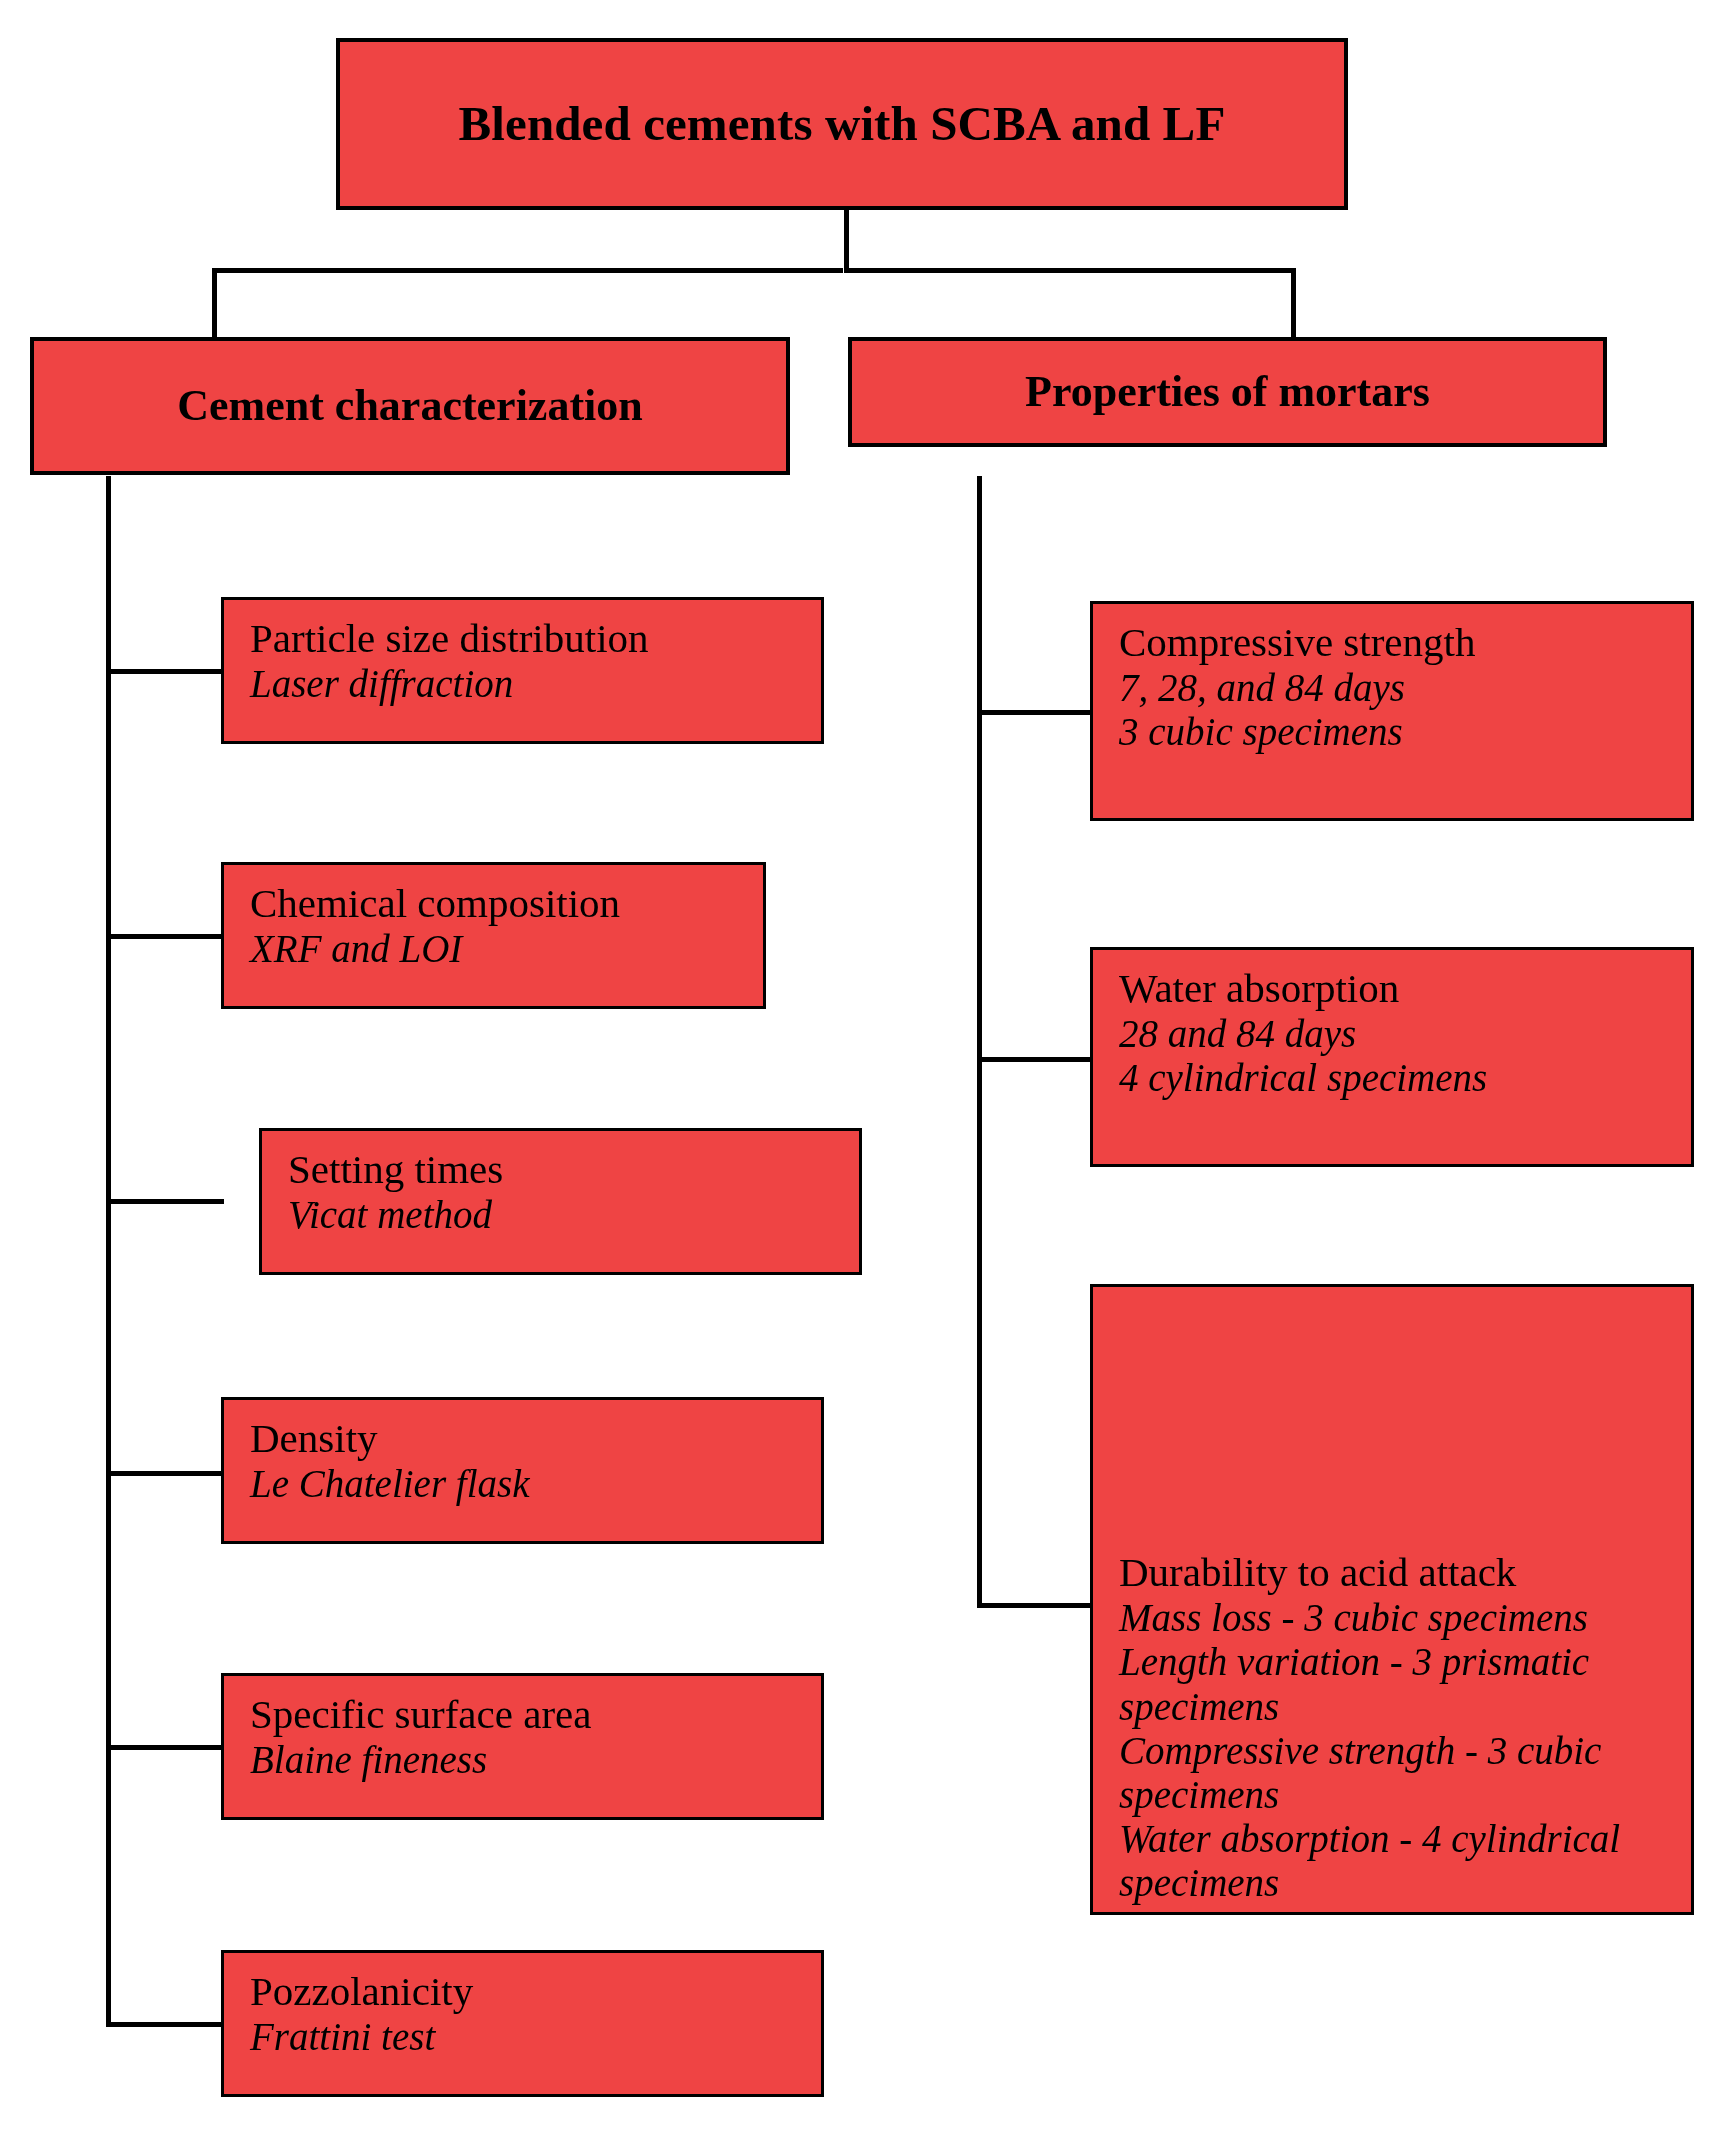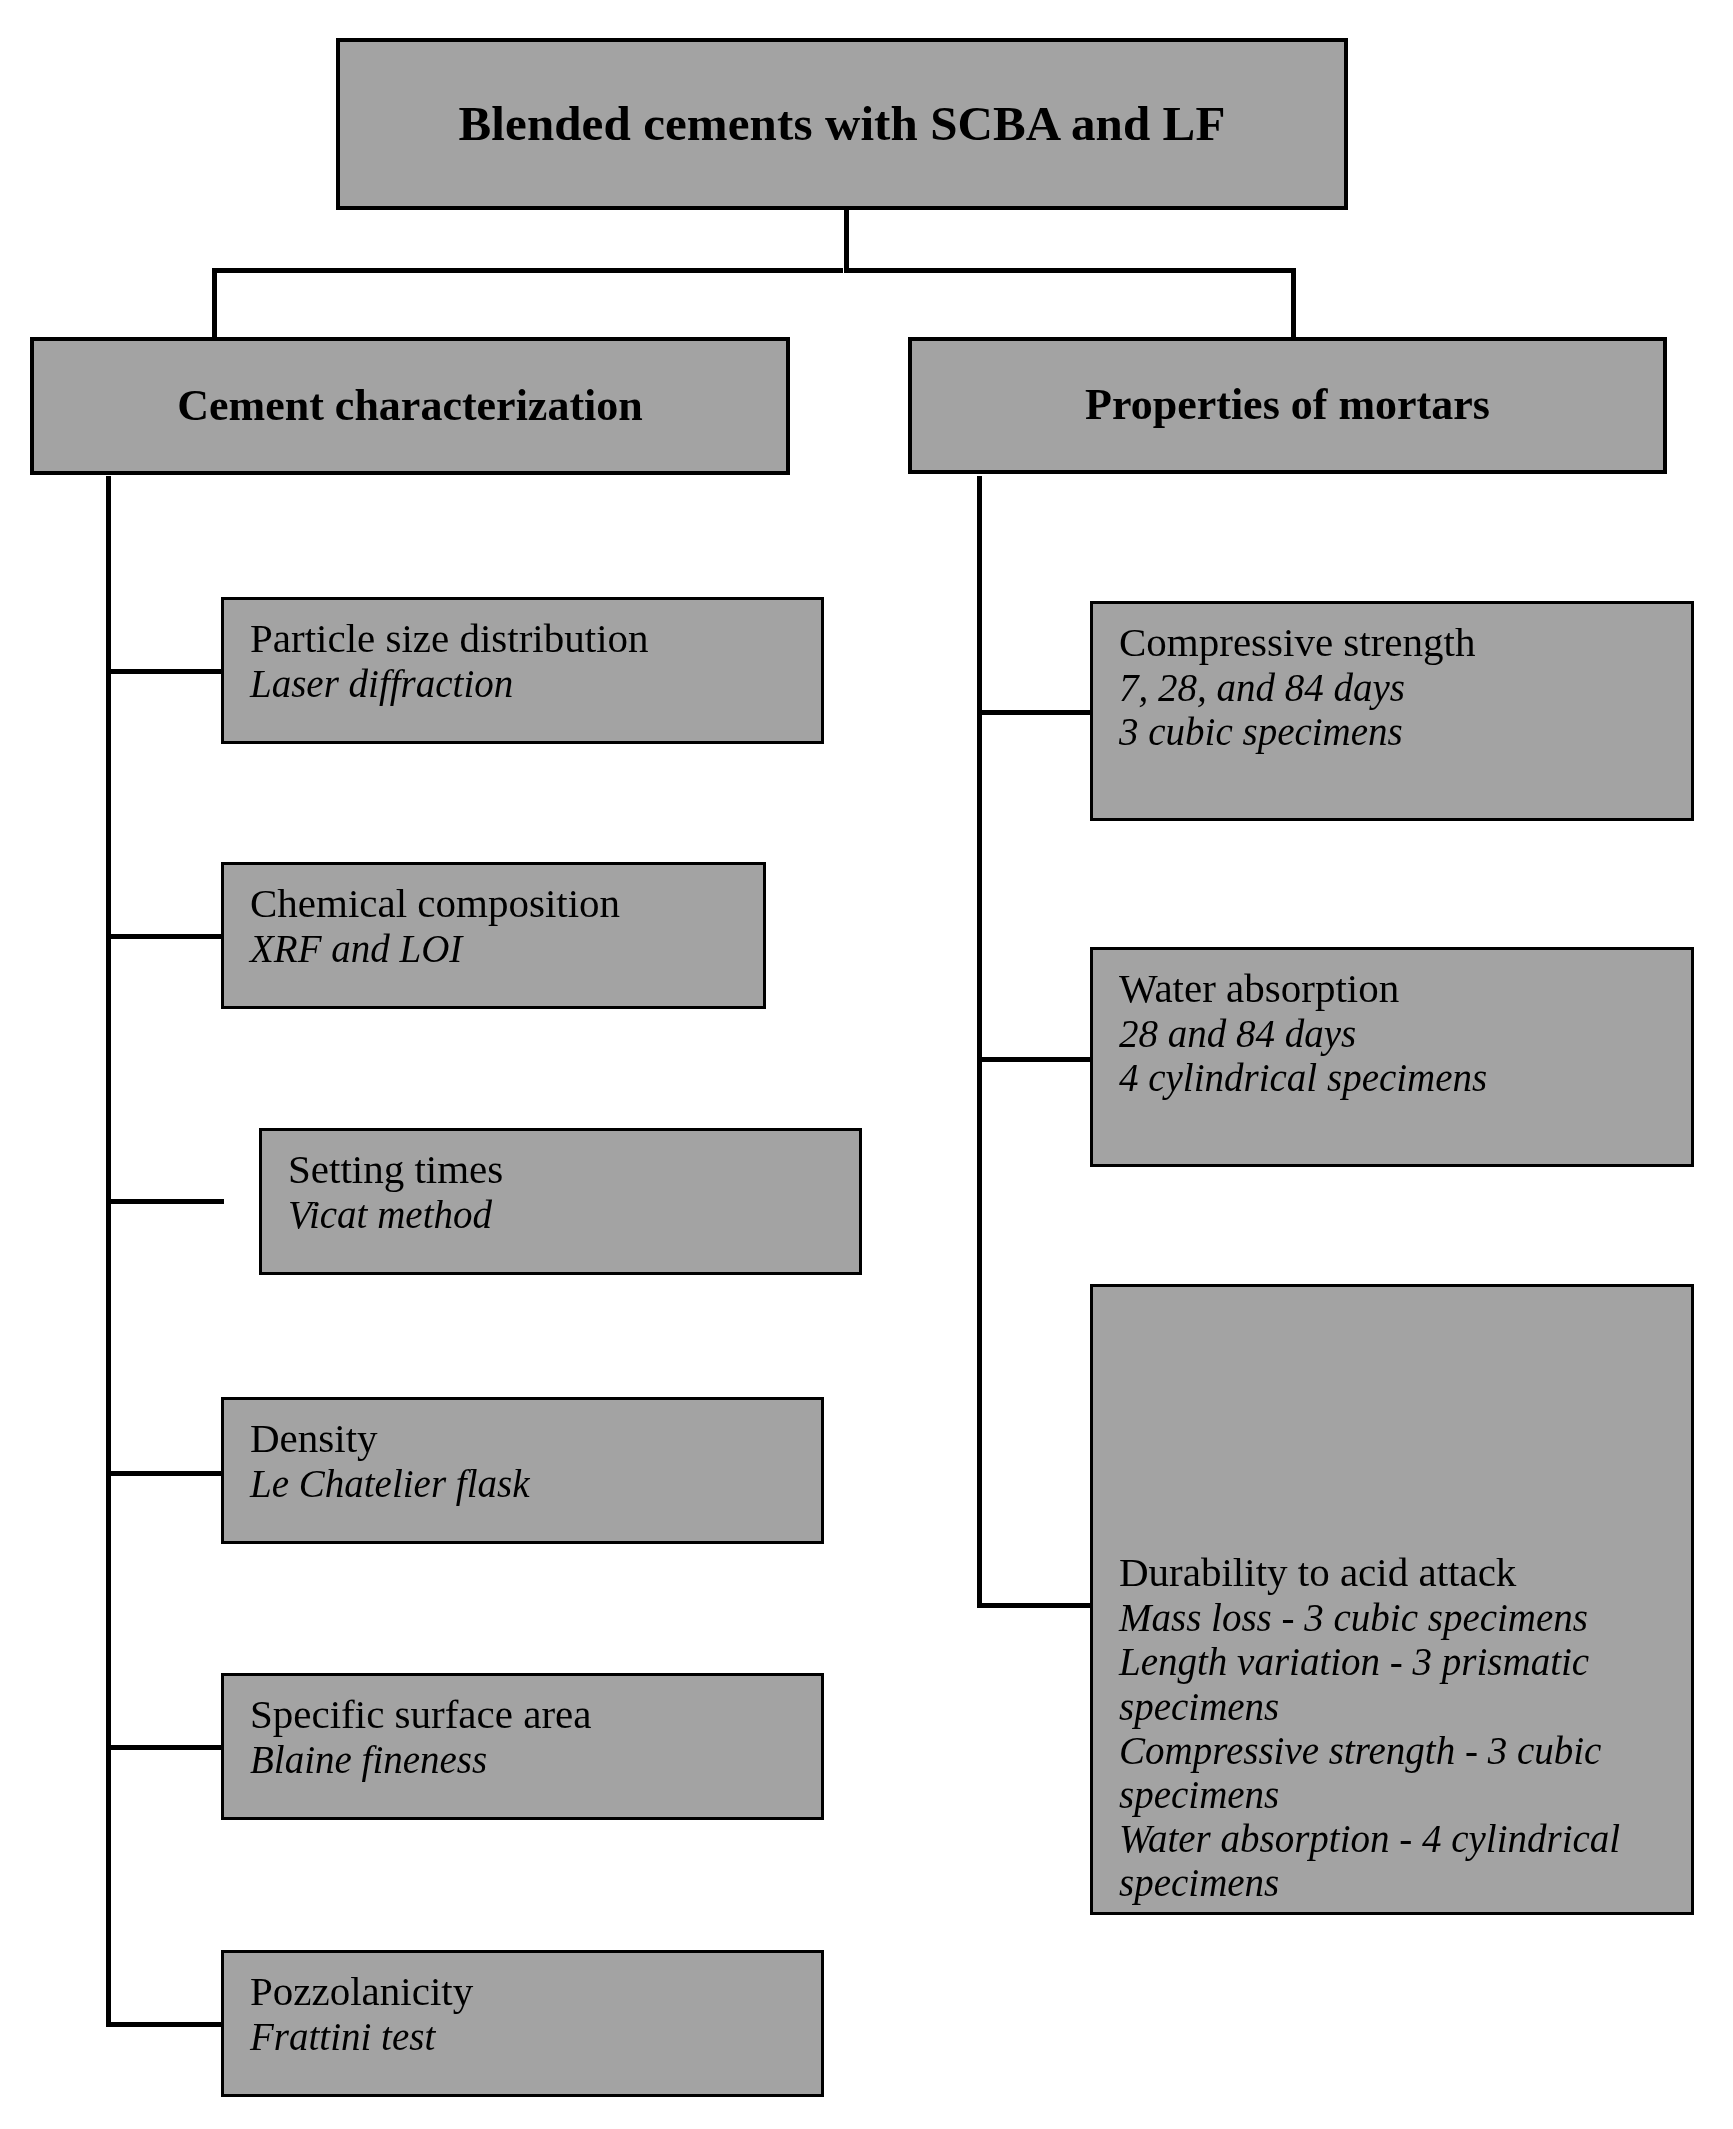--- a/index.html
+++ b/index.html
@@ -14,21 +14,21 @@
     height: 2129px;
     background: #ffffff;
     font-family: "Liberation Serif", "DejaVu Serif", serif;
     overflow: hidden;
   }
 
   
   .box {
     position: absolute;
     box-sizing: border-box;
-    background: #a3a3a3;
+    background: #ef4444;
     border: 3.6px solid #000000;
   }
   .box.title-box,
   .box.level2-box {
     border-width: 4.3px;
   }
   .box-inner {
     position: absolute;
     top: 0; left: 0; right: 0; bottom: 0;
     display: flex;
@@ -122,21 +122,21 @@
       <span class="title-text">Blended cements with SCBA and LF</span>
     </div>
   </div>
 
   <div class="box level2-box" style="left:30px; top:337px; width:760px; height:138px;">
     <div class="box-inner">
       <span class="level2-text">Cement characterization</span>
     </div>
   </div>
 
-  <div class="box level2-box" style="left:908px; top:337px; width:759px; height:137px;">
+  <div class="box level2-box" style="left:848px; top:337px; width:759px; height:110px;">
     <div class="box-inner">
       <span class="level2-text">Properties of mortars</span>
     </div>
   </div>
 
   <div class="box leaf-box" style="left:221px; top:597px; width:603px; height:147px;">
     <div class="box-inner">
       <span class="leaf-head">Particle size distribution</span>
       <span class="leaf-sub">Laser diffraction</span>
     </div>

